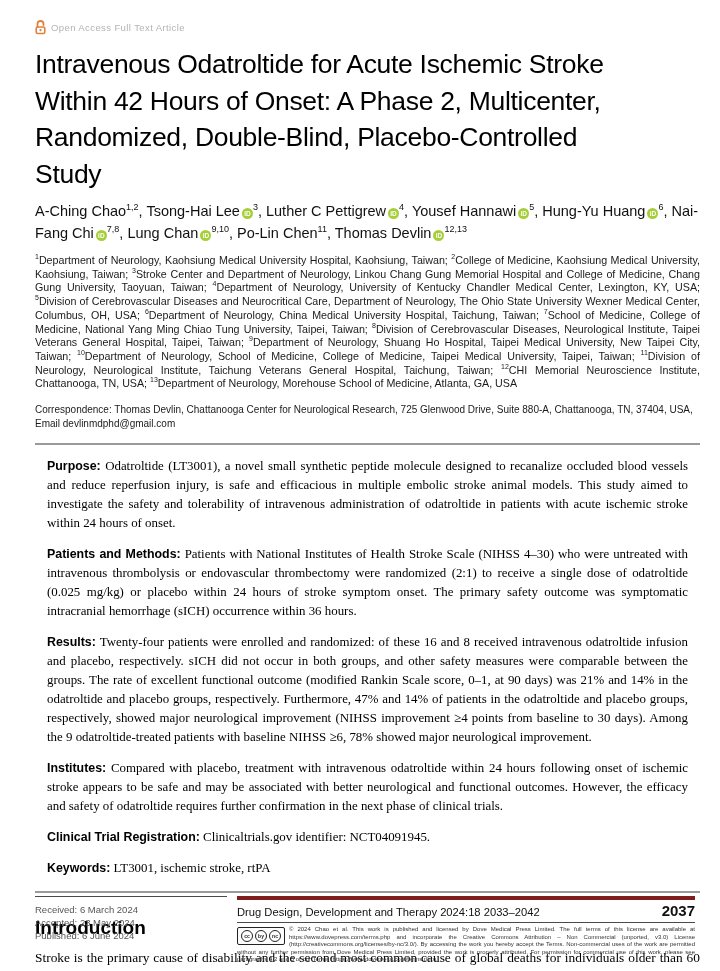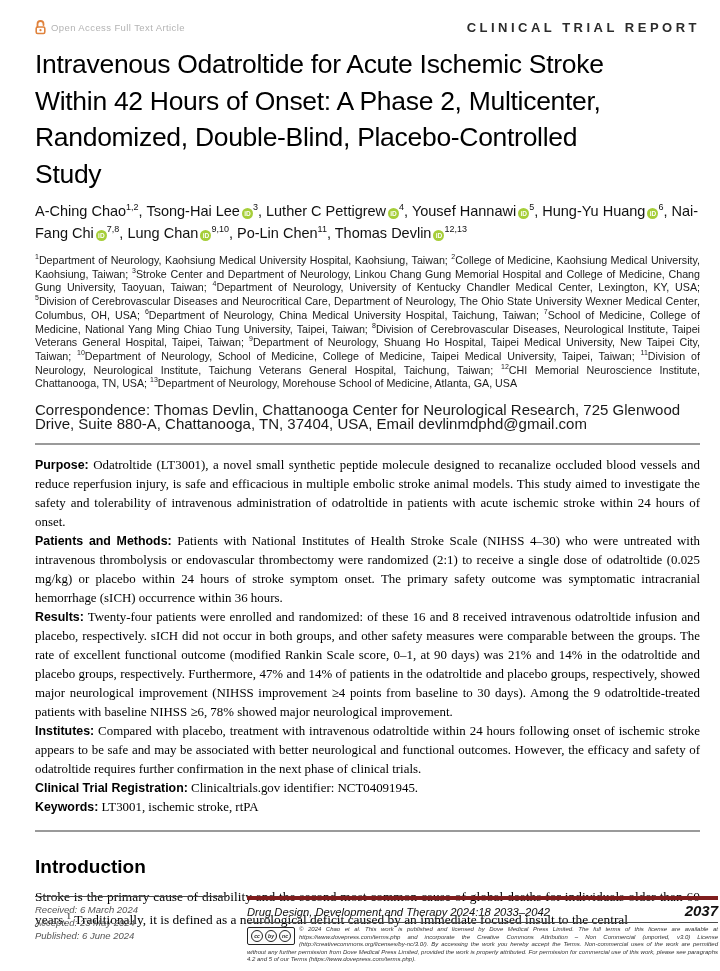--- a/index.html
+++ b/index.html
@@ -27,36 +27,36 @@
   .authors sup{font-size:9px;line-height:0;}
   .orcid{
     display:inline-block;width:11px;height:11px;border-radius:50%;
     background:#A6CE39;color:#fff;font-size:6.5px;line-height:11px;text-align:center;
     font-weight:700;vertical-align:0px;margin:0 0 0 2px;
   }
 
   
   .affils{font-size:10.7px;line-height:13.7px;text-align:justify;margin:10px 0 0 0;color:#1a1a1a;}
   .affils sup{font-size:7px;line-height:0;}
-  .corresp{font-size:15px;line-height:13.7px;margin:12px 0 0 0;color:#1a1a1a;}
+  .corresp{font-size:10px;line-height:13.7px;margin:12px 0 0 0;color:#1a1a1a;}
 
   .rule{border:none;border-top:2px solid #9a9a9a;margin:13px 0 0 0;}
 
   
   .abstract{margin-top:11px;font-family:"Liberation Serif",serif;font-size:12.9px;line-height:19px;text-align:justify;color:#000;}
-  .abstract p{margin:0;}
+  .abstract p{margin:12px;}
   .abs-label{font-family:"Liberation Sans",sans-serif;font-weight:700;font-size:12.4px;}
 
   
   .intro-h{font-size:19px;font-weight:700;margin:24px 0 7px 0;font-family:"Liberation Sans",sans-serif;}
   .intro{font-family:"Liberation Serif",serif;font-size:13.4px;line-height:23px;text-align:justify;margin:0;}
   .intro sup{font-size:9px;line-height:0;}
 
   
-  .footer{position:absolute;left:35px;right:2px;top:896px;display:flex;gap:20px;font-style:italic;}
+  .footer{position:absolute;left:35px;right:25px;top:896px;display:flex;gap:10px;}
   .f-left{width:192px;border-top:1px solid #4a4a4a;padding-top:6px;font-size:9.5px;color:#565656;line-height:13px;}
   .f-right{flex:1;}
   .journal-row{
     border-top:4px solid #7f1d1d;border-bottom:1px solid #4a4a4a;
     display:flex;justify-content:space-between;align-items:baseline;
     padding:2px 0 3px 0;font-size:11.2px;color:#111;
   }
   .pagenum{font-weight:700;font-size:15px;}
   .license{margin-top:3px;font-size:6px;line-height:7.6px;color:#333;text-align:justify;}
   .cc-badge{
@@ -79,21 +79,20 @@
     <div class="oa">
       <span class="oa-lock">
         <svg width="11" height="15" viewBox="0 0 11 15">
           <path d="M2.5 7 L2.5 4 A3 3 0 0 1 8.5 4 L8.5 5" fill="none" stroke="#e0823c" stroke-width="1.8" stroke-linecap="round"></path>
           <rect x="1.2" y="7" width="8.6" height="6.5" rx="1.4" fill="none" stroke="#e0823c" stroke-width="1.6"></rect>
           <circle cx="5.5" cy="10.2" r="1.1" fill="#e0823c"></circle>
         </svg>
       </span>
       <span>Open Access Full Text Article</span>
     </div>
-    <div class="report-type">CLINICAL TRIAL REPORT</div>
   </div>
 
   <h1 class="title">Intravenous Odatroltide for Acute Ischemic Stroke
 Within 42 Hours of Onset: A Phase 2, Multicenter,
 Randomized, Double-Blind, Placebo-Controlled
 Study</h1>
 
   <p class="authors"><span>A-Ching Chao</span><sup>1,2</sup><span>, </span><span>Tsong-Hai Lee</span><span class="orcid">iD</span><sup>3</sup><span>, </span><span>Luther C Pettigrew</span><span class="orcid">iD</span><sup>4</sup><span>, </span><span>Yousef Hannawi</span><span class="orcid">iD</span><sup>5</sup><span>, </span><span>Hung-Yu Huang</span><span class="orcid">iD</span><sup>6</sup><span>,</span> <span>Nai-Fang Chi</span><span class="orcid">iD</span><sup>7,8</sup><span>, </span><span>Lung Chan</span><span class="orcid">iD</span><sup>9,10</sup><span>, </span><span>Po-Lin Chen</span><sup>11</sup><span>, </span><span>Thomas Devlin</span><span class="orcid">iD</span><sup>12,13</sup></p>
 
   <p class="affils"><sup>1</sup><span>Department of Neurology, Kaohsiung Medical University Hospital, Kaohsiung, Taiwan; </span><sup>2</sup><span>College of Medicine, Kaohsiung Medical University, Kaohsiung, Taiwan; </span><sup>3</sup><span>Stroke Center and Department of Neurology, Linkou Chang Gung Memorial Hospital and College of Medicine, Chang Gung University, Taoyuan, Taiwan; </span><sup>4</sup><span>Department of Neurology, University of Kentucky Chandler Medical Center, Lexington, KY, USA; </span><sup>5</sup><span>Division of Cerebrovascular Diseases and Neurocritical Care, Department of Neurology, The Ohio State University Wexner Medical Center, Columbus, OH, USA; </span><sup>6</sup><span>Department of Neurology, China Medical University Hospital, Taichung, Taiwan; </span><sup>7</sup><span>School of Medicine, College of Medicine, National Yang Ming Chiao Tung University, Taipei, Taiwan; </span><sup>8</sup><span>Division of Cerebrovascular Diseases, Neurological Institute, Taipei Veterans General Hospital, Taipei, Taiwan; </span><sup>9</sup><span>Department of Neurology, Shuang Ho Hospital, Taipei Medical University, New Taipei City, Taiwan; </span><sup>10</sup><span>Department of Neurology, School of Medicine, College of Medicine, Taipei Medical University, Taipei, Taiwan; </span><sup>11</sup><span>Division of Neurology, Neurological Institute, Taichung Veterans General Hospital, Taichung, Taiwan; </span><sup>12</sup><span>CHI Memorial Neuroscience Institute, Chattanooga, TN, USA; </span><sup>13</sup><span>Department of Neurology, Morehouse School of Medicine, Atlanta, GA, USA</span></p>

